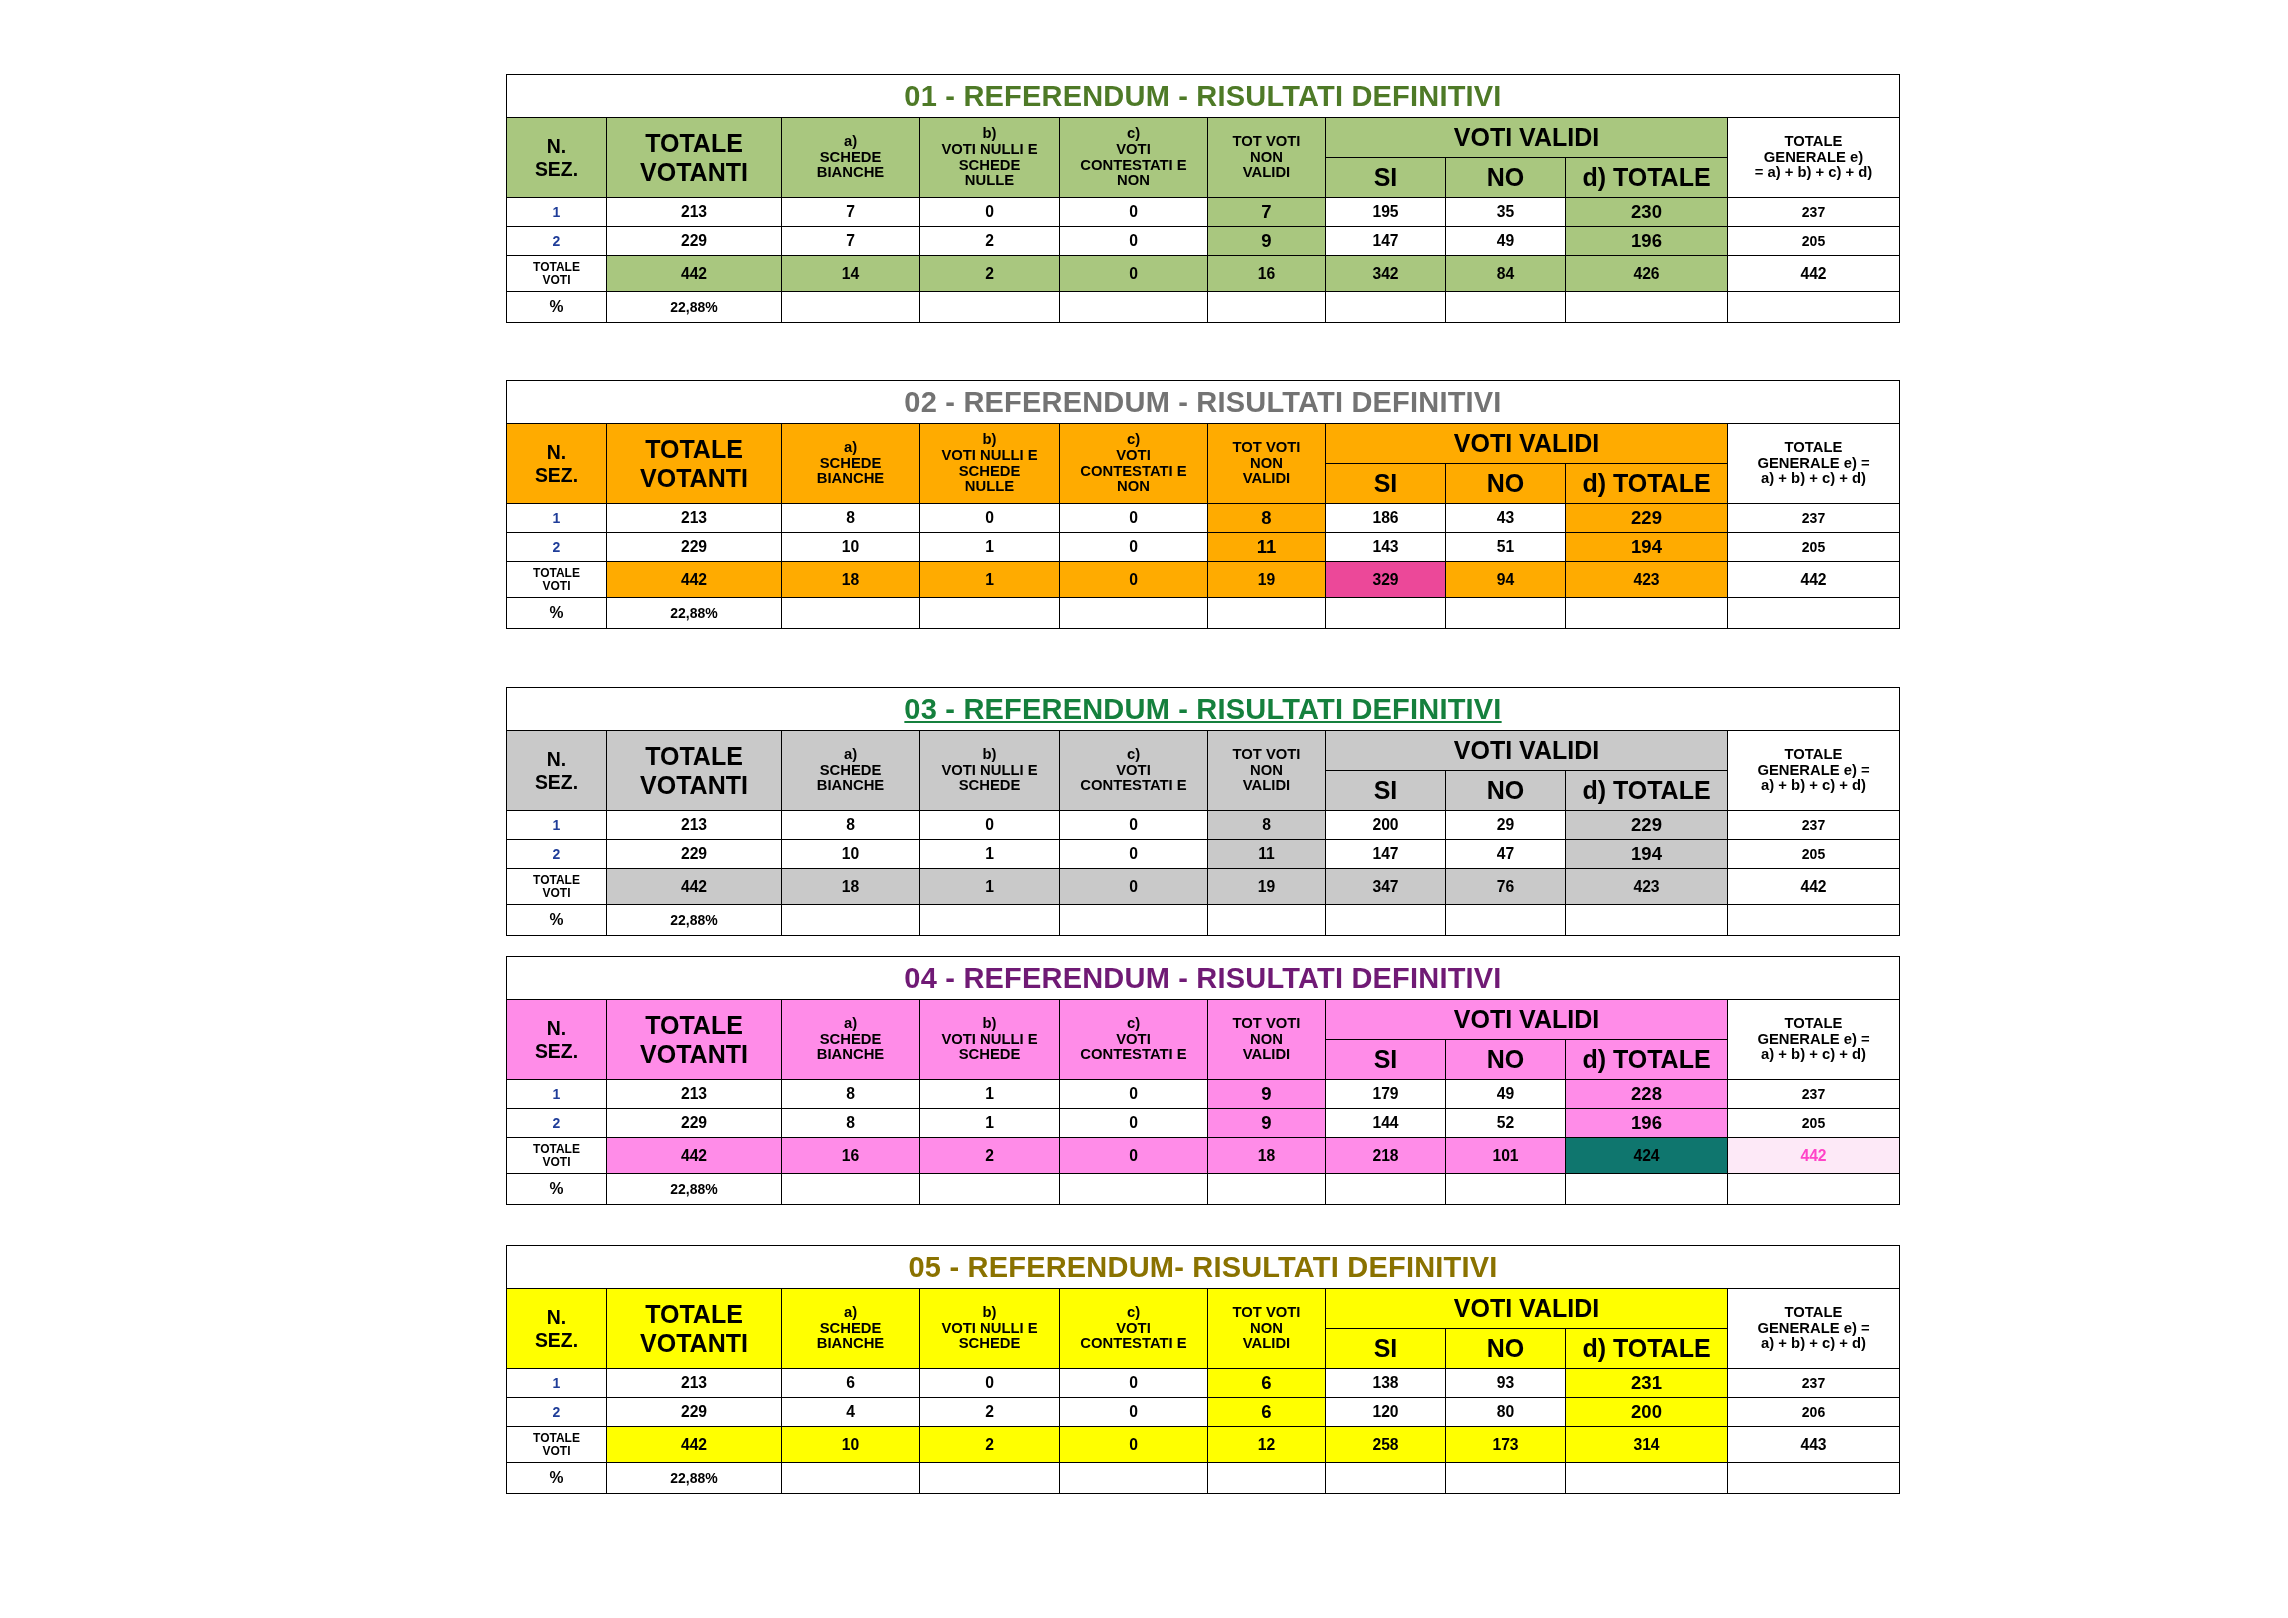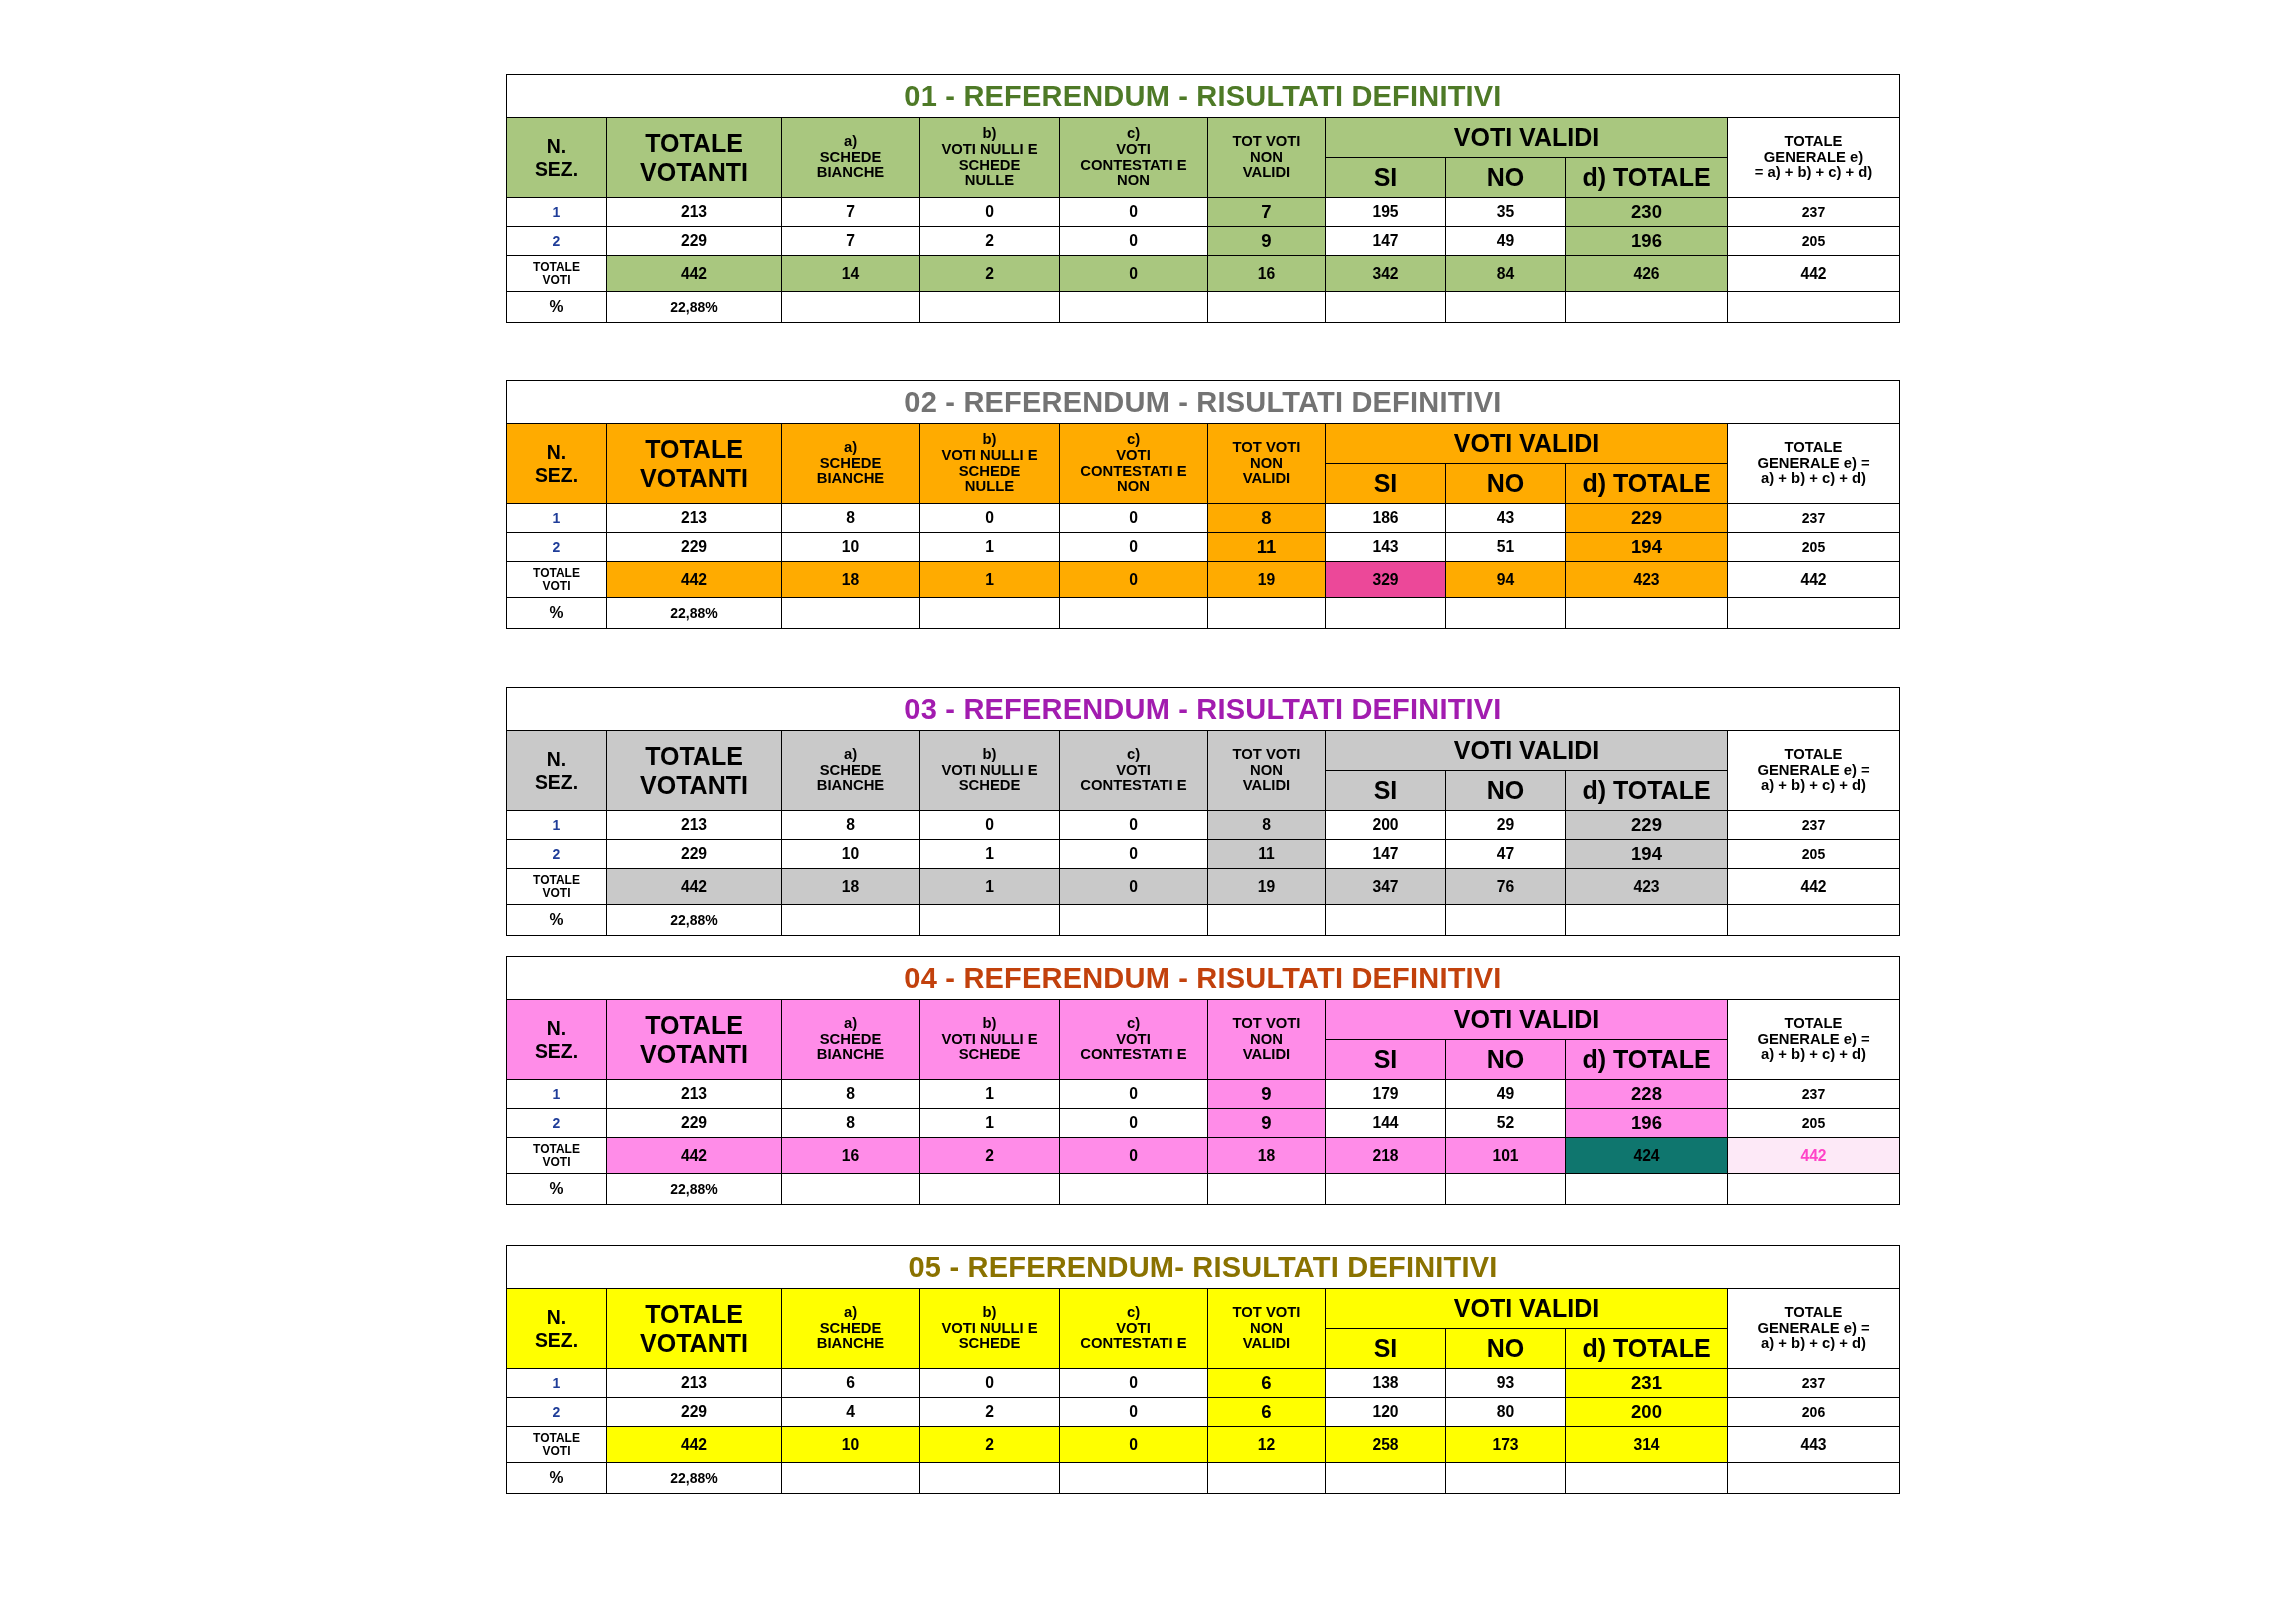--- a/index.html
+++ b/index.html
@@ -381,21 +381,21 @@
           <col class="c-b">
           <col class="c-c">
           <col class="c-tot">
           <col class="c-si">
           <col class="c-no">
           <col class="c-d">
           <col class="c-gen">
       </colgroup>
       <tbody>
           <tr>
-        <td class="title-cell" colspan="10" style="color: #a21caf;">03 -  REFERENDUM - RISULTATI DEFINITIVI</td>
+        <td class="title-cell" colspan="10" style="color: #15803d; text-decoration: underline;">03 -  REFERENDUM - RISULTATI DEFINITIVI</td>
       </tr>
       <tr>
         <td class="hdr-tall hdr-mid pal" rowspan="2" style="background: rgb(201, 201, 201);">
           <div>N.</div>
           <div>SEZ.</div>
         </td>
         <td class="hdr-tall hdr-big pal" rowspan="2" style="background: rgb(201, 201, 201);">
           <div>TOTALE</div>
           <div>VOTANTI</div>
         </td>
@@ -495,21 +495,21 @@
           <col class="c-b">
           <col class="c-c">
           <col class="c-tot">
           <col class="c-si">
           <col class="c-no">
           <col class="c-d">
           <col class="c-gen">
       </colgroup>
       <tbody>
           <tr>
-        <td class="title-cell" colspan="10" style="color: #c2410c;">04 -  REFERENDUM - RISULTATI DEFINITIVI</td>
+        <td class="title-cell" colspan="10" style="color: #701a75;">04 -  REFERENDUM - RISULTATI DEFINITIVI</td>
       </tr>
       <tr>
         <td class="hdr-tall hdr-mid pal" rowspan="2" style="background: rgb(255, 140, 232);">
           <div>N.</div>
           <div>SEZ.</div>
         </td>
         <td class="hdr-tall hdr-big pal" rowspan="2" style="background: rgb(255, 140, 232);">
           <div>TOTALE</div>
           <div>VOTANTI</div>
         </td>

